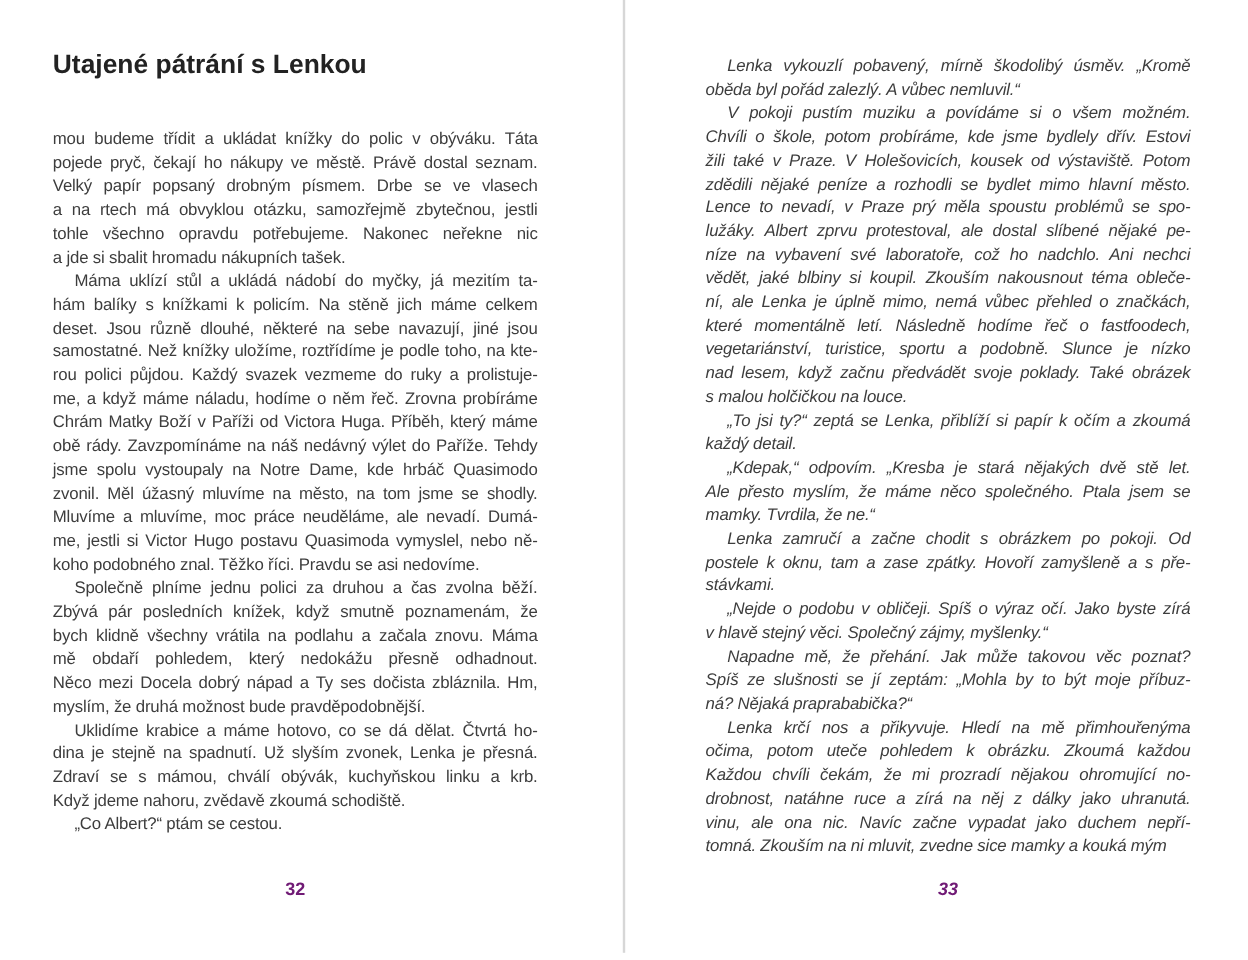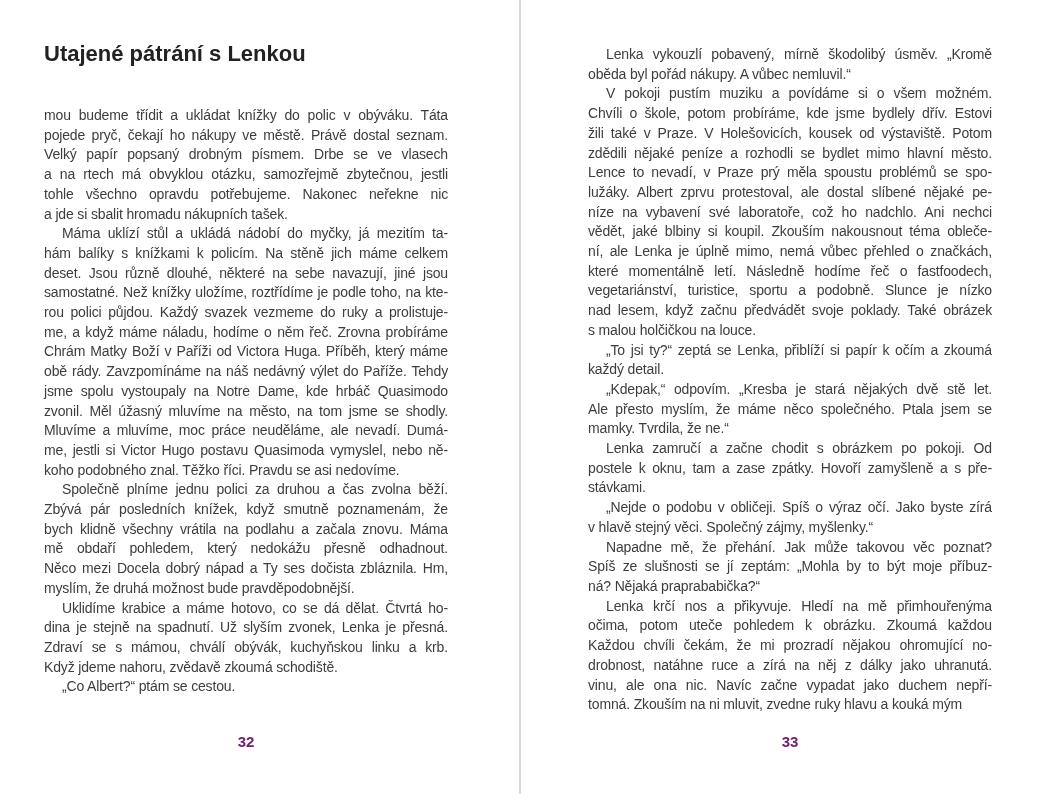--- a/index.html
+++ b/index.html
@@ -24,21 +24,21 @@
     height: 794px;
     background: #d7d7d7;
   }
   .page {
     position: absolute;
     top: 0;
     width: 404px;
     height: 800px;
   }
   #left-page  { left: 44px; }
-  #right-page { left: 588px; }
+  #right-page { left: 588px; font-style: italic; }
 
   .chapter-title {
     margin: 0;
     position: absolute;
     top: 40px;
     left: 0;
     right: 0;
     font-size: 22px;
     line-height: 28px;
     font-weight: bold;
@@ -129,21 +129,21 @@
           <span class="line">„Co Albert?“ ptám se cestou.</span>
         </p>
       </div>
     <div class="page-number">32</div>
   </div>
 
   <div class="page" id="right-page">
     <div class="page-body" id="right-body">
         <p class="para indent">
           <span class="line">Lenka vykouzlí pobavený, mírně škodolibý úsměv. „Kromě</span>
-          <span class="line">oběda byl pořád nákupy. A vůbec nemluvil.“</span>
+          <span class="line">oběda byl pořád zalezlý. A vůbec nemluvil.“</span>
         </p>
         <p class="para indent">
           <span class="line">V pokoji pustím muziku a povídáme si o všem možném.</span>
           <span class="line">Chvíli o škole, potom probíráme, kde jsme bydlely dřív. Estovi</span>
           <span class="line">žili také v Praze. V Holešovicích, kousek od výstaviště. Potom</span>
           <span class="line">zdědili nějaké peníze a rozhodli se bydlet mimo hlavní město.</span>
           <span class="line">Lence to nevadí, v Praze prý měla spoustu problémů se spo-</span>
           <span class="line">lužáky. Albert zprvu protestoval, ale dostal slíbené nějaké pe-</span>
           <span class="line">níze na vybavení své laboratoře, což ho nadchlo. Ani nechci</span>
           <span class="line">vědět, jaké blbiny si koupil. Zkouším nakousnout téma obleče-</span>
@@ -175,19 +175,19 @@
           <span class="line">Napadne mě, že přehání. Jak může takovou věc poznat?</span>
           <span class="line">Spíš ze slušnosti se jí zeptám: „Mohla by to být moje příbuz-</span>
           <span class="line">ná? Nějaká praprababička?“</span>
         </p>
         <p class="para indent">
           <span class="line">Lenka krčí nos a přikyvuje. Hledí na mě přimhouřenýma</span>
           <span class="line">očima, potom uteče pohledem k obrázku. Zkoumá každou</span>
           <span class="line">Každou chvíli čekám, že mi prozradí nějakou ohromující no-</span>
           <span class="line">drobnost, natáhne ruce a zírá na něj z dálky jako uhranutá.</span>
           <span class="line">vinu, ale ona nic. Navíc začne vypadat jako duchem nepří-</span>
-          <span class="line">tomná. Zkouším na ni mluvit, zvedne ruky hlavu a kouká mým</span>
+          <span class="line">tomná. Zkouším na ni mluvit, zvedne sice mamky a kouká mým</span>
         </p>
       </div>
     <div class="page-number">33</div>
   </div>
 
 </div>
 
 </body></html>

